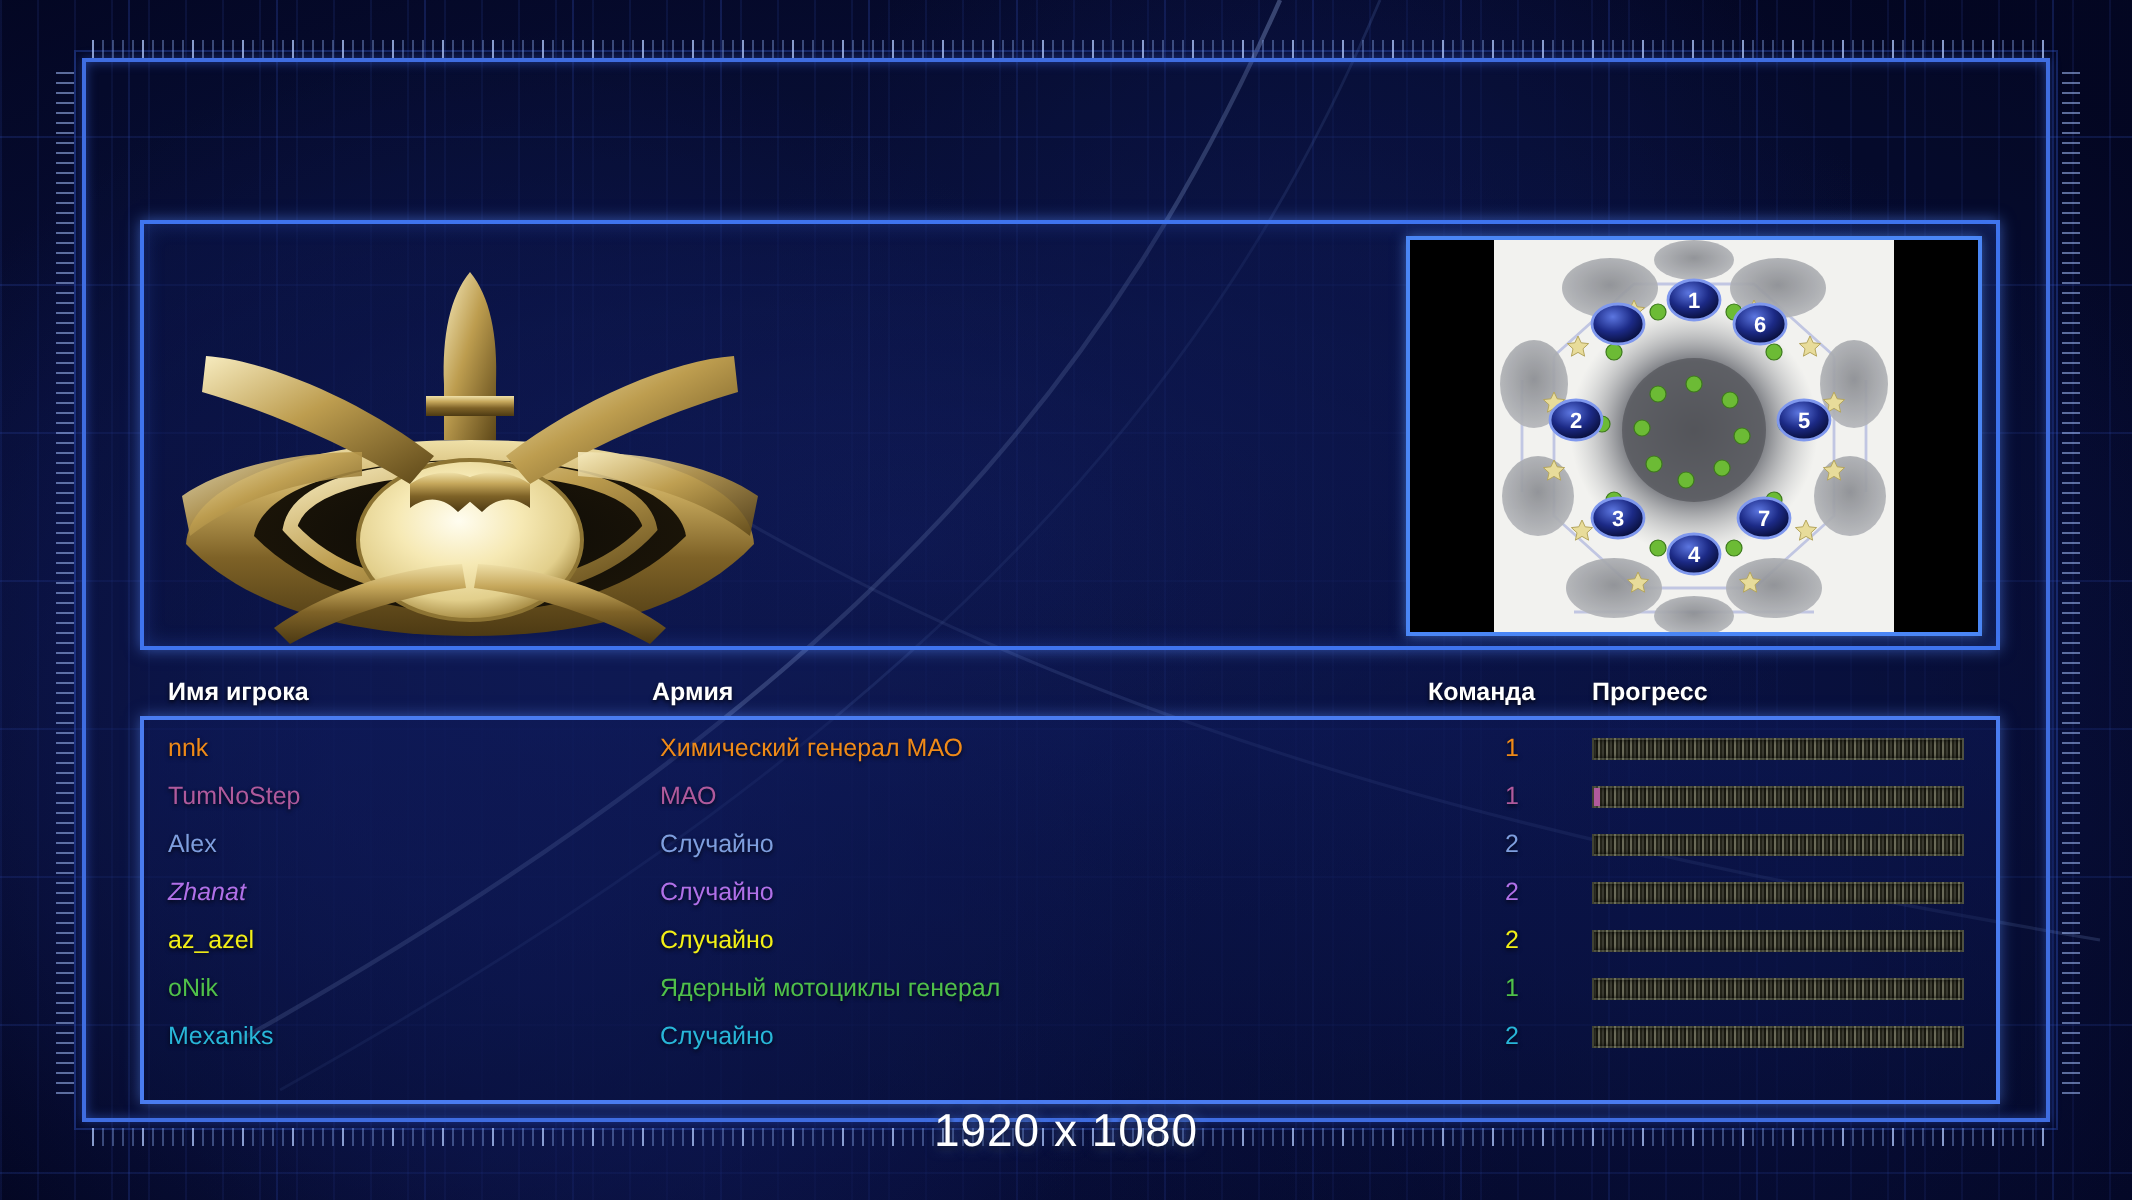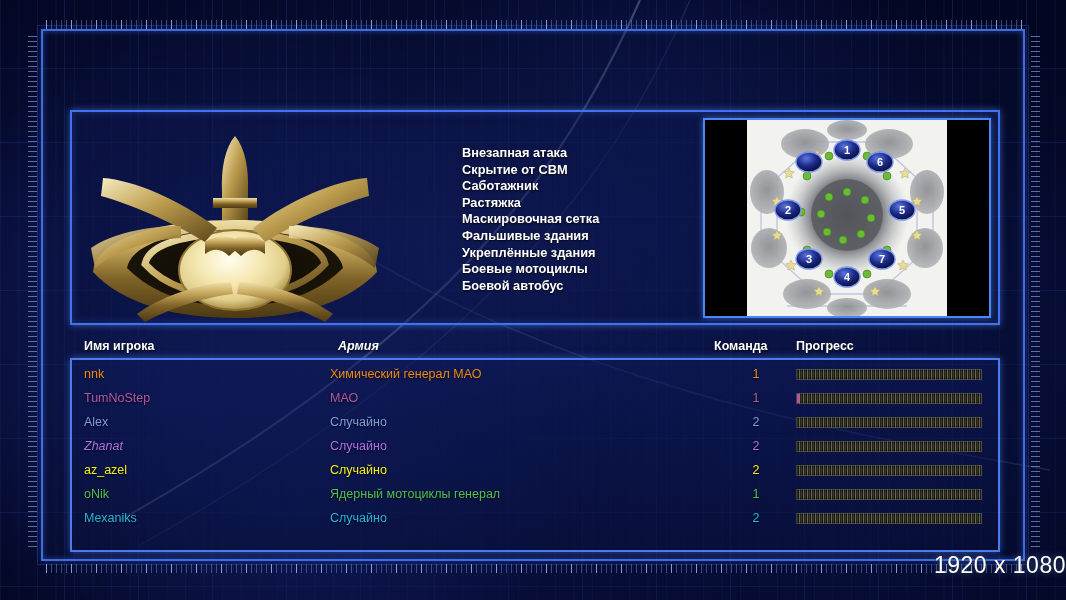--- a/index.html
+++ b/index.html
@@ -175,21 +175,21 @@
   .table-head {
     position: absolute; left: 84px; top: 339px; width: 912px; height: 18px;
     z-index: 22;
   }
   .table-head .th {
     position: absolute; top: 0;
     color: #ffffff; font-size: 12.5px; font-weight: bold;
     text-shadow: 0 1px 2px rgba(0,0,0,0.8);
   }
   .th-name { left: 0px; }
-  .th-army { left: 254px; font-style: italic; }
+  .th-army { left: 242px; }
   .th-team { left: 630px; }
   .th-prog { left: 712px; }
 
   .table-panel {
     position: absolute; left: 70px; top: 358px;
     width: 930px; height: 194px;
     border: 2px solid #4a7cf0;
     box-shadow: 0 0 7px rgba(95,145,255,0.5);
     background: linear-gradient(180deg, rgba(14,26,92,0.45), rgba(8,16,62,0.35));
     z-index: 20;
@@ -219,21 +219,21 @@
     border: 1px solid rgba(120,125,100,0.35);
     box-shadow: 0 0 2px rgba(0,0,0,0.8) inset;
   }
   .pbar-seed {
     position: absolute; left: 0; top: 0; width: 3px; height: 100%;
   }
 
   
   .resolution {
     position: absolute; left: 0; top: 552px; width: 1066px;
-    text-align: right;
+    text-align: center;
     color: #ffffff;
     font-size: 23px;
     letter-spacing: 0.5px;
     text-shadow: 0 0 7px rgba(120,160,255,0.55), 0 1px 3px rgba(0,0,0,0.8);
     z-index: 30;
   }
 </style>
 </head>
 <body>
 
@@ -311,31 +311,20 @@
       <path d="M 180 120 C 168 112 152 112 142 122 L 156 134 C 164 126 172 126 180 132 Z" fill="url(#gold)"></path>
 
       <path d="M 52 192 C 74 176 110 162 146 160 L 148 172 C 114 176 82 188 60 200 Z" fill="url(#gold)"></path>
       <path d="M 248 192 C 226 176 190 162 154 160 L 152 172 C 186 176 218 188 240 200 Z" fill="url(#gold)"></path>
 
       <path d="M 6 126 C 26 112 60 104 96 104 L 96 116 C 62 118 30 130 10 146 Z" fill="url(#gold2)" opacity=".9"></path>
       <path d="M 294 126 C 274 112 240 104 204 104 L 204 116 C 238 118 270 130 290 146 Z" fill="url(#gold2)" opacity=".9"></path>
     </svg>
   </div>
 
-  <ul class="abilities">
-    <li>Внезапная атака</li>
-    <li>Скрытие от СВМ</li>
-    <li>Саботажник</li>
-    <li>Растяжка</li>
-    <li>Маскировочная сетка</li>
-    <li>Фальшивые здания</li>
-    <li>Укреплённые здания</li>
-    <li>Боевые мотоциклы</li>
-    <li>Боевой автобус</li>
-  </ul>
 
   <div class="map-frame">
     <div class="map-inner">
       <svg width="200" height="196" viewBox="0 0 200 196">
         <defs>
           <radialGradient id="center-dark" cx="50%" cy="50%" r="50%">
             <stop offset="0%" stop-color="#4f5055"></stop>
             <stop offset="55%" stop-color="#77797f"></stop>
             <stop offset="100%" stop-color="#b9bbbe" stop-opacity="0"></stop>
           </radialGradient>

